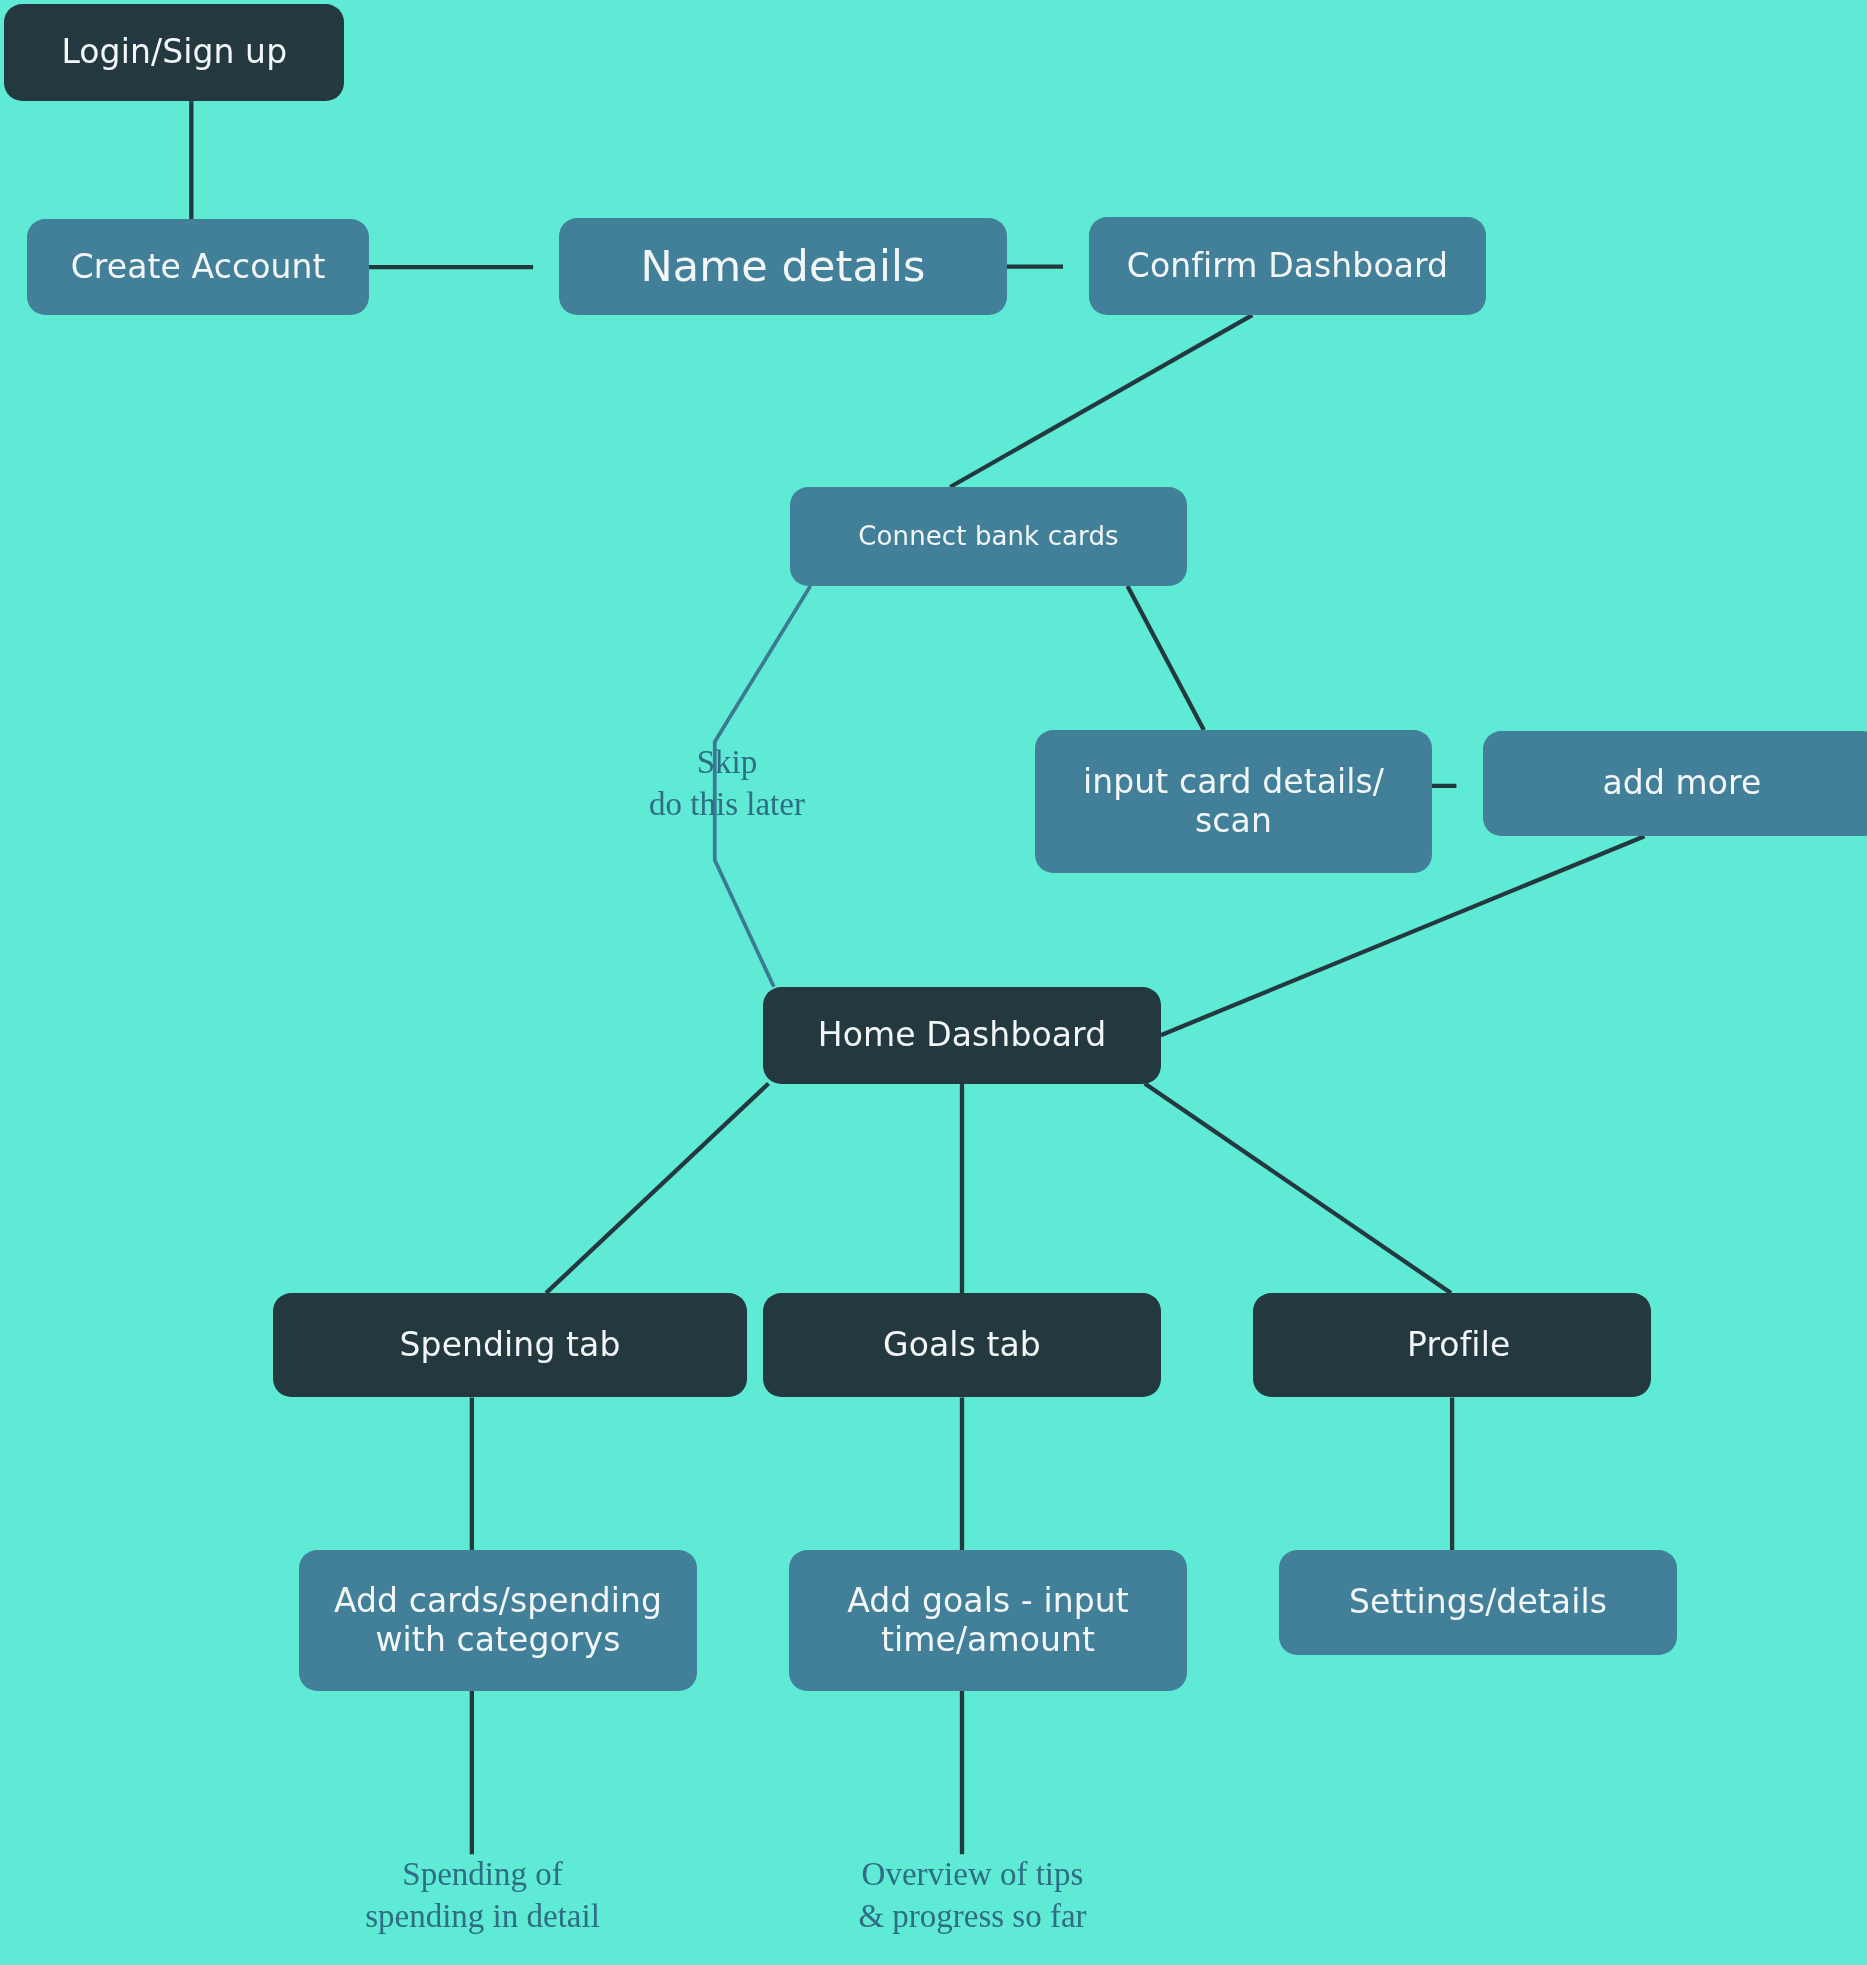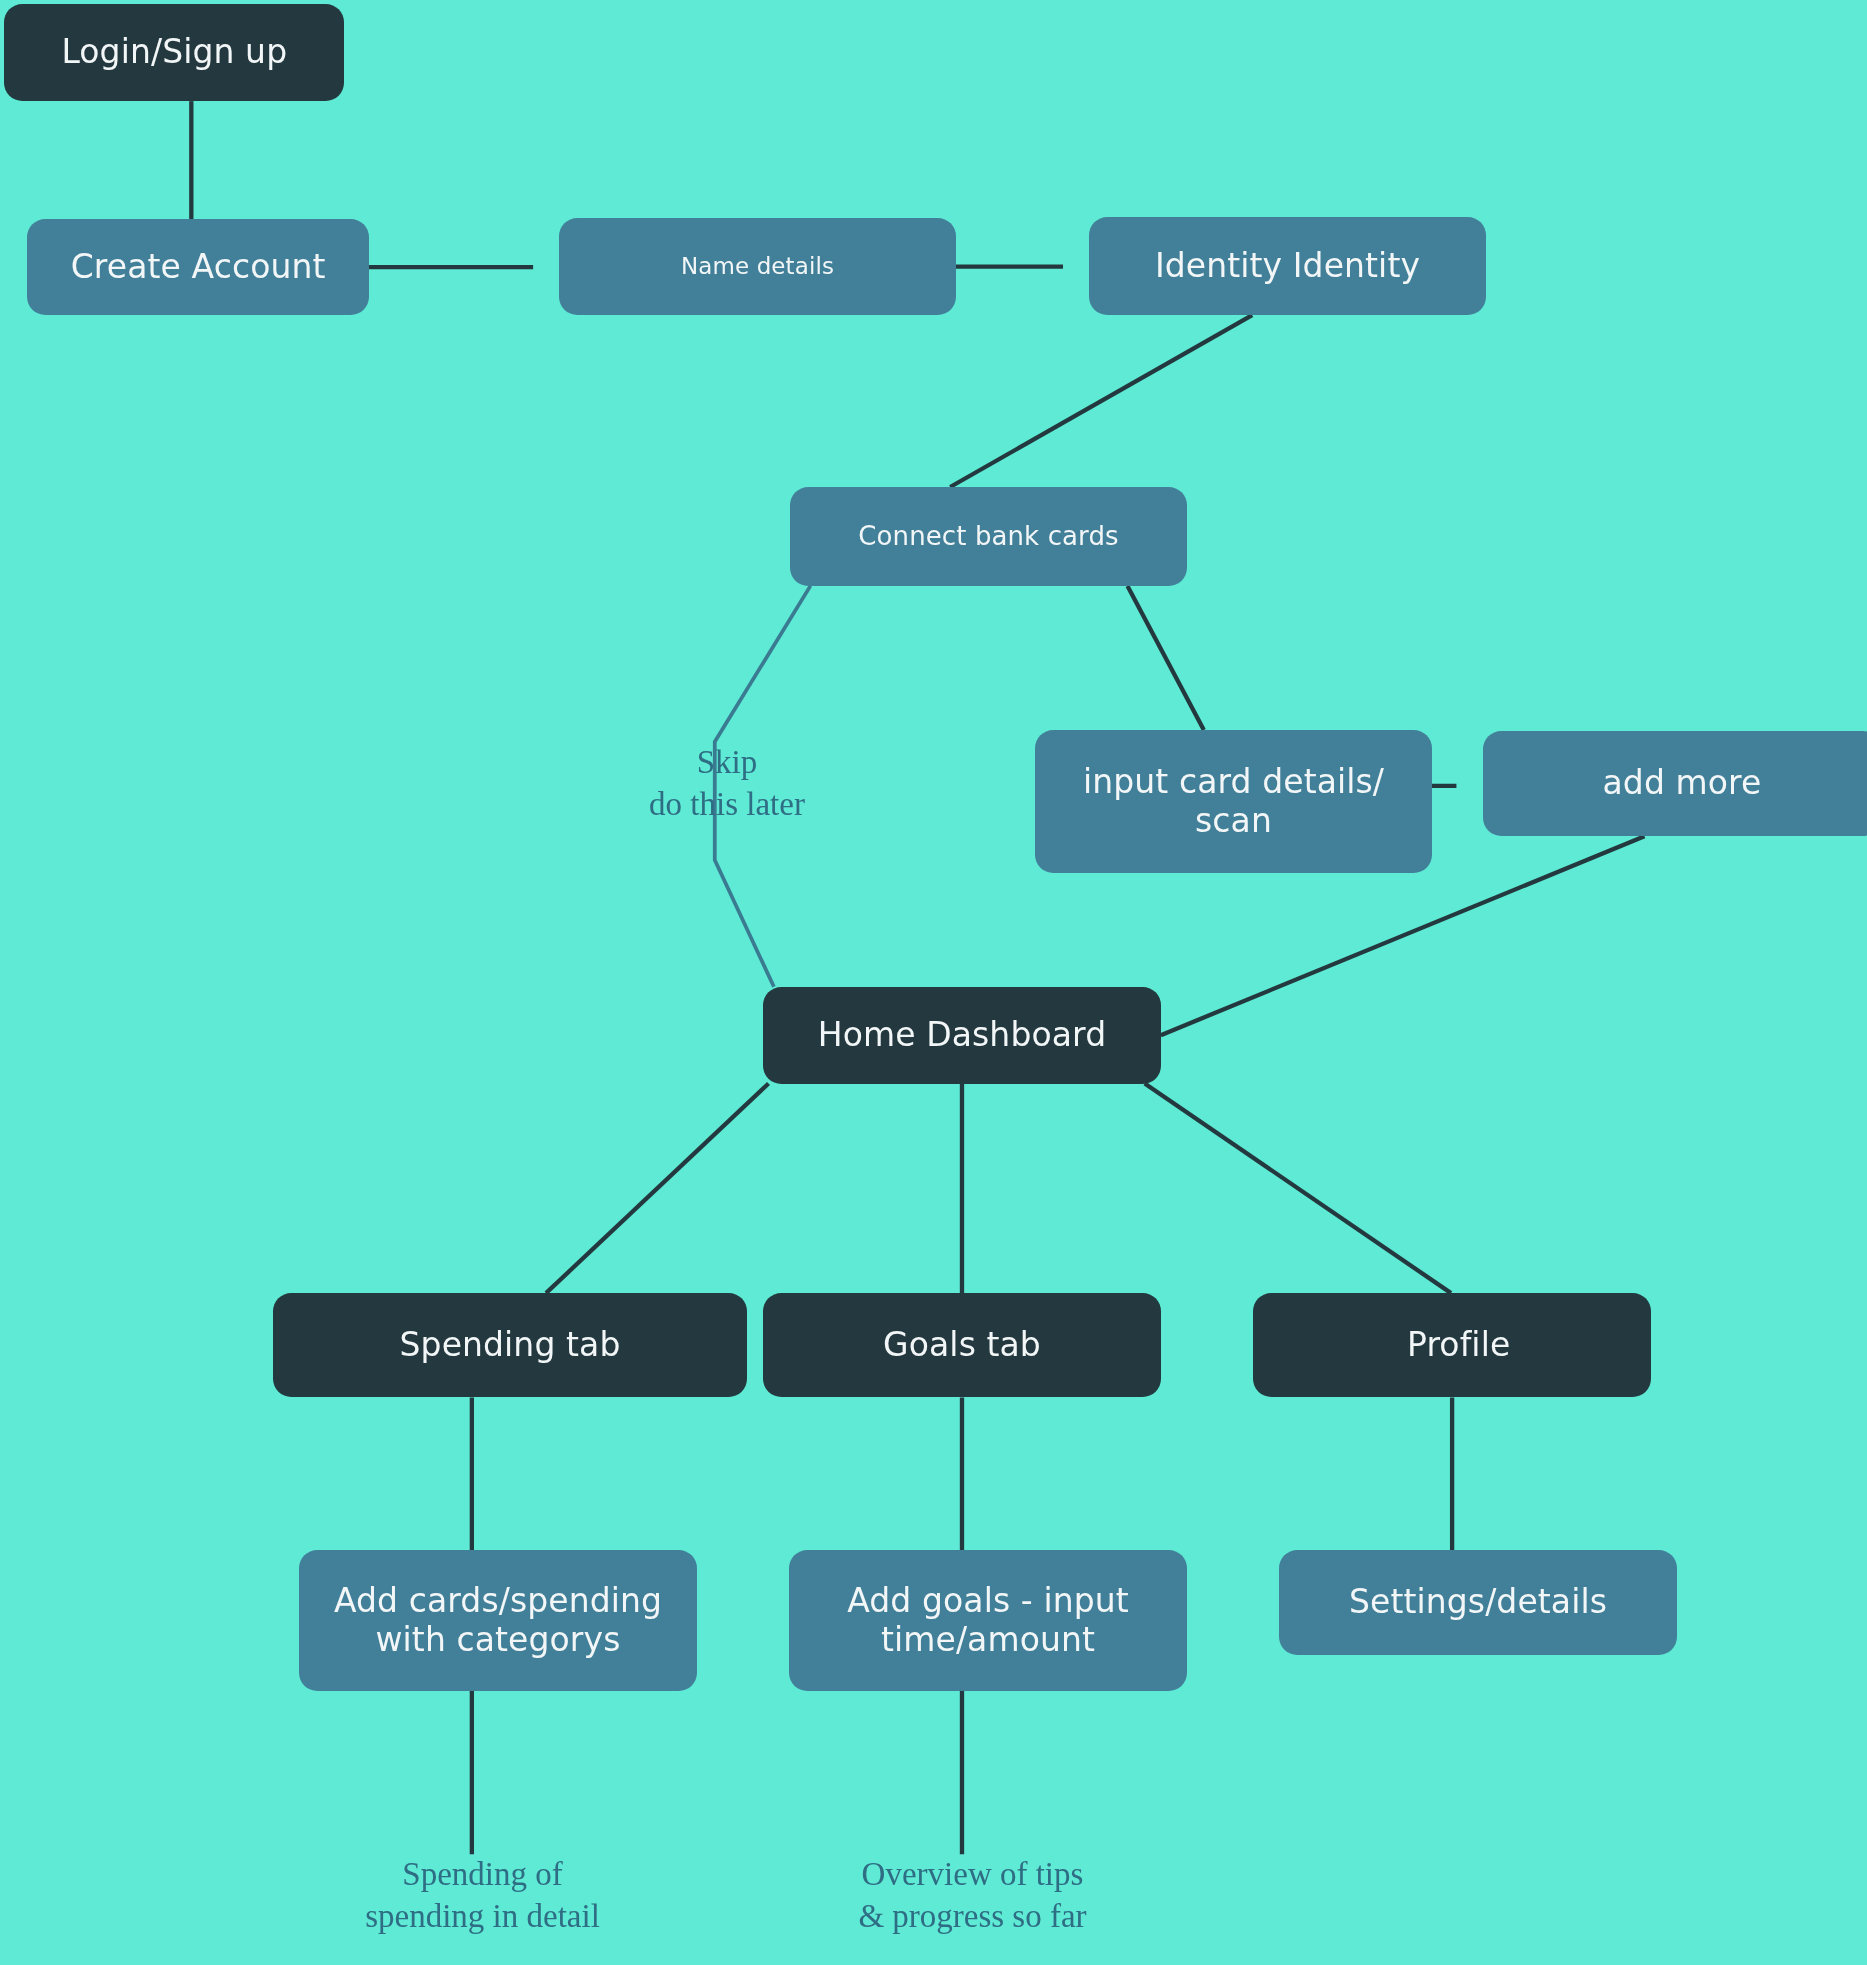--- a/index.html
+++ b/index.html
@@ -70,22 +70,22 @@
       <polyline points="2130,2016 2700,2406" fill="none" stroke="#24393f" stroke-width="8" stroke-linecap="butt" stroke-linejoin="round"></polyline>
       <polyline points="878,2600 878,2884" fill="none" stroke="#24393f" stroke-width="8" stroke-linecap="butt" stroke-linejoin="round"></polyline>
       <polyline points="1790,2600 1790,2884" fill="none" stroke="#24393f" stroke-width="8" stroke-linecap="butt" stroke-linejoin="round"></polyline>
       <polyline points="2702,2600 2702,2884" fill="none" stroke="#24393f" stroke-width="8" stroke-linecap="butt" stroke-linejoin="round"></polyline>
       <polyline points="878,3146 878,3450" fill="none" stroke="#24393f" stroke-width="8" stroke-linecap="butt" stroke-linejoin="round"></polyline>
       <polyline points="1790,3146 1790,3450" fill="none" stroke="#24393f" stroke-width="8" stroke-linecap="butt" stroke-linejoin="round"></polyline>
     </svg>
   <div id="node-layer">
       <div class="node dark" style="left: 4.3px; top: 4.3px; width: 340px; height: 97px; font-size: 33px;">Login/Sign up</div>
       <div class="node teal" style="left: 1.1px; top: 219px; width: 342px; height: 96px; font-size: 33px;">Create Account</div>
-      <div class="node teal" style="left: 533px; top: 218px; width: 397px; height: 97px; font-size: 23px;">Name details</div>
-      <div class="node teal" style="left: 1063px; top: 217px; width: 397px; height: 98px; font-size: 33px;">Identity Identity</div>
+      <div class="node teal" style="left: 533px; top: 218px; width: 448px; height: 97px; font-size: 43px;">Name details</div>
+      <div class="node teal" style="left: 1063px; top: 217px; width: 397px; height: 98px; font-size: 33px;">Confirm Dashboard</div>
       <div class="node teal" style="left: 764px; top: 487px; width: 397px; height: 99px; font-size: 26px;">Connect bank cards</div>
       <div class="node teal" style="left: 1009px; top: 730px; width: 397px; height: 143px; font-size: 33px;">input card details/
 scan</div>
       <div class="node teal" style="left: 1457px; top: 731px; width: 398px; height: 105px; font-size: 33px;">add more</div>
       <div class="node dark" style="left: 763px; top: 987px; width: 398px; height: 97px; font-size: 33px;">Home Dashboard</div>
       <div class="node dark" style="left: 273px; top: 1293px; width: 474px; height: 104px; font-size: 33px;">Spending tab</div>
       <div class="node dark" style="left: 763px; top: 1293px; width: 398px; height: 104px; font-size: 33px;">Goals tab</div>
       <div class="node dark" style="left: 1253px; top: 1293px; width: 398px; height: 104px; font-size: 33px; padding-left: 23px;">Profile</div>
       <div class="node teal" style="left: 273px; top: 1550px; width: 398px; height: 141px; font-size: 33px;">Add cards/spending
 with categorys</div>

